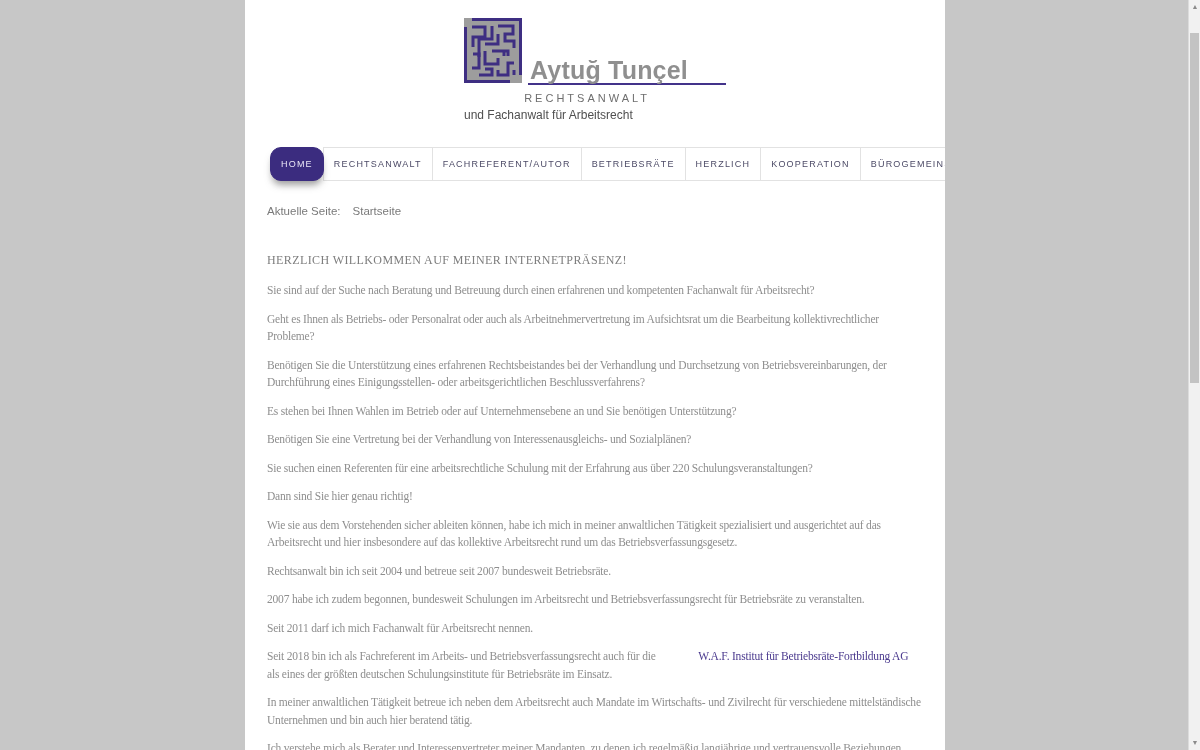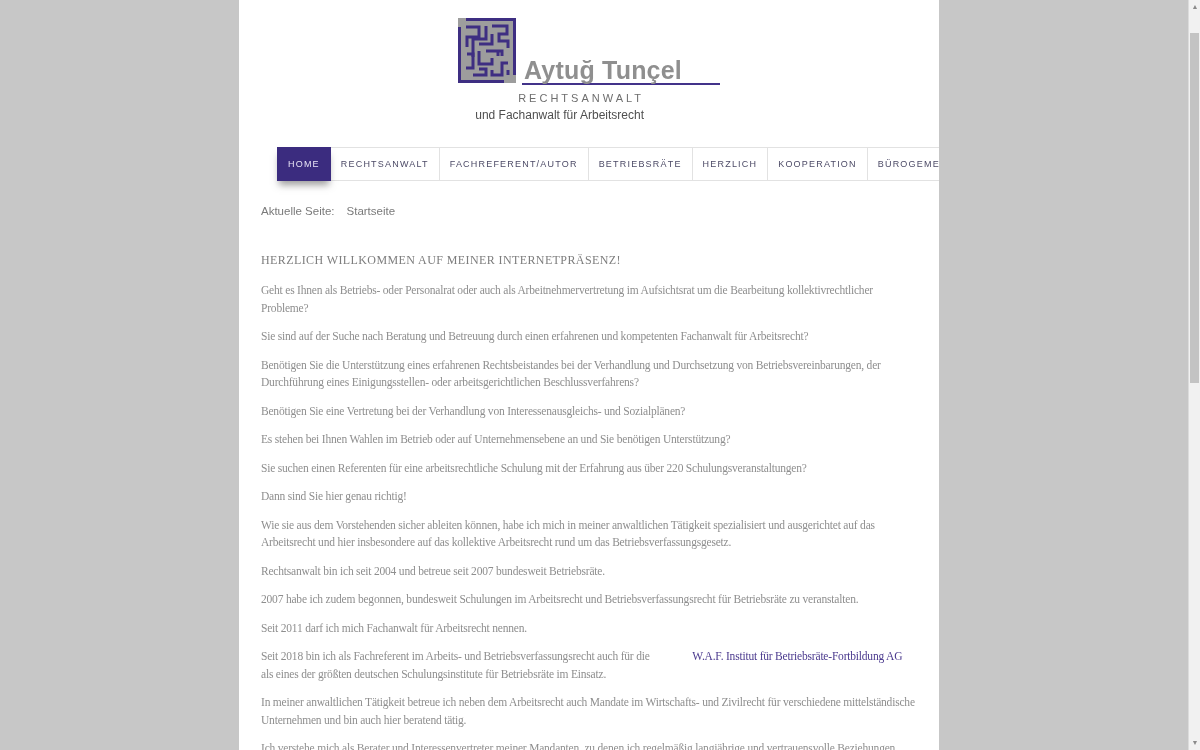--- a/index.html
+++ b/index.html
@@ -1,51 +1,51 @@
 <!DOCTYPE html>
 <html><head>
 <meta charset="utf-8">
 <style>
   * { margin:0; padding:0; box-sizing:border-box; }
   html,body { width:1200px; height:750px; overflow:hidden; }
   body { font-family:"Liberation Sans", sans-serif; }
 
   .page { position:relative; width:1200px; height:750px; background:#c7c7c7; overflow:hidden; }
 
-  .content { position:absolute; left:239px; top:0; width:700px; height:750px; background:#ffffff; overflow:hidden; }
+  .content { position:absolute; left:245px; top:0; width:700px; height:750px; background:#ffffff; overflow:hidden; }
 
   
   .site-header { padding-top:18px; display:flex; justify-content:center; }
   .logo-block { width:262px; cursor:pointer; }
   .logo-row { display:flex; align-items:flex-end; height:65px; }
   .maze { width:58px; height:65px; flex:0 0 58px; }
   .logo-name {
     margin-left:8px; margin-bottom:-2px;
     font-size:25px; font-weight:bold; color:#8f8f8f;
     letter-spacing:0.2px; white-space:nowrap;
   }
   .logo-rule { height:2px; background:#43338a; margin-left:64px; }
   .logo-sub1 {
     margin-top:7px; text-align:right; padding-right:76px;
     font-size:11px; letter-spacing:3px; color:#6e6e6e; white-space:nowrap;
   }
   .logo-sub2 {
-    margin-top:4px; text-align:right; padding-right:76px;
+    margin-top:4px; text-align:left; padding-right:76px;
     font-size:12px; color:#4f4f4f; white-space:nowrap;
   }
 
   
   .nav { margin:25px 22px 0; display:flex; position:relative; }
   .nav-item {
     flex:1 1 auto; height:34px; line-height:32px; text-align:center;
     border:1px solid #e2e2e2; margin-left:-1px;
     font-size:9px; letter-spacing:1.2px; color:#4c4a66;
     white-space:nowrap; padding:0 10px; cursor:pointer; background:#ffffff;
   }
-  .nav-item:first-child { margin-left:16px; }
+  .nav-item:first-child { margin-left:3px;border-radius:11px; }
   .nav-item.active {
     background:#3b2c7f; border-color:#3b2c7f; color:#e9e5f6;
     box-shadow:0 6px 7px -2px rgba(80,80,80,0.55);
     position:relative; z-index:2;
   }
 
   
   .crumb { margin:24px 22px 0; font-size:11.5px; color:#7a7a7a; }
   .crumb .current { margin-left:12px; }
 
@@ -124,25 +124,25 @@
 
     </div>
 
     <div class="crumb">
       <span>Aktuelle Seite:</span><span class="current">Startseite</span>
     </div>
 
     <div class="main-text">
       <h1 class="main-heading">HERZLICH WILLKOMMEN AUF MEINER INTERNETPRÄSENZ!</h1>
 
+      <p>Sie sind auf der Suche nach Beratung und Betreuung durch einen erfahrenen und kompetenten Fachanwalt für Arbeitsrecht?</p>
       <p>Geht es Ihnen als Betriebs- oder Personalrat oder auch als Arbeitnehmervertretung im Aufsichtsrat um die Bearbeitung kollektivrechtlicher Probleme?</p>
-      <p>Sie sind auf der Suche nach Beratung und Betreuung durch einen erfahrenen und kompetenten Fachanwalt für Arbeitsrecht?</p>
       <p>Benötigen Sie die Unterstützung eines erfahrenen Rechtsbeistandes bei der Verhandlung und Durchsetzung von Betriebsvereinbarungen, der Durchführung eines Einigungsstellen- oder arbeitsgerichtlichen Beschlussverfahrens?</p>
+      <p>Es stehen bei Ihnen Wahlen im Betrieb oder auf Unternehmensebene an und Sie benötigen Unterstützung?</p>
       <p>Benötigen Sie eine Vertretung bei der Verhandlung von Interessenausgleichs- und Sozialplänen?</p>
-      <p>Es stehen bei Ihnen Wahlen im Betrieb oder auf Unternehmensebene an und Sie benötigen Unterstützung?</p>
       <p>Sie suchen einen Referenten für eine arbeitsrechtliche Schulung mit der Erfahrung aus über 220 Schulungsveranstaltungen?</p>
       <p>Dann sind Sie hier genau richtig!</p>
       <p>Wie sie aus dem Vorstehenden sicher ableiten können, habe ich mich in meiner anwaltlichen Tätigkeit spezialisiert und ausgerichtet auf das Arbeitsrecht und hier insbesondere auf das kollektive Arbeitsrecht rund um das Betriebsverfassungsgesetz.</p>
       <p>Rechtsanwalt bin ich seit 2004 und betreue seit 2007 bundesweit Betriebsräte.</p>
       <p>2007 habe ich zudem begonnen, bundesweit Schulungen im Arbeitsrecht und Betriebsverfassungsrecht für Betriebsräte zu veranstalten.</p>
       <p>Seit 2011 darf ich mich Fachanwalt für Arbeitsrecht nennen.</p>
 
       <p><span>Seit 2018 bin ich als Fachreferent im Arbeits- und Betriebsverfassungsrecht auch für die </span><a>W.A.F. Institut für Betriebsräte-Fortbildung AG</a><span> als eines der größten deutschen Schulungsinstitute für Betriebsräte im Einsatz.</span></p>
 
       <p>In meiner anwaltlichen Tätigkeit betreue ich neben dem Arbeitsrecht auch Mandate im Wirtschafts- und Zivilrecht für verschiedene mittelständische Unternehmen und bin auch hier beratend tätig.</p>

